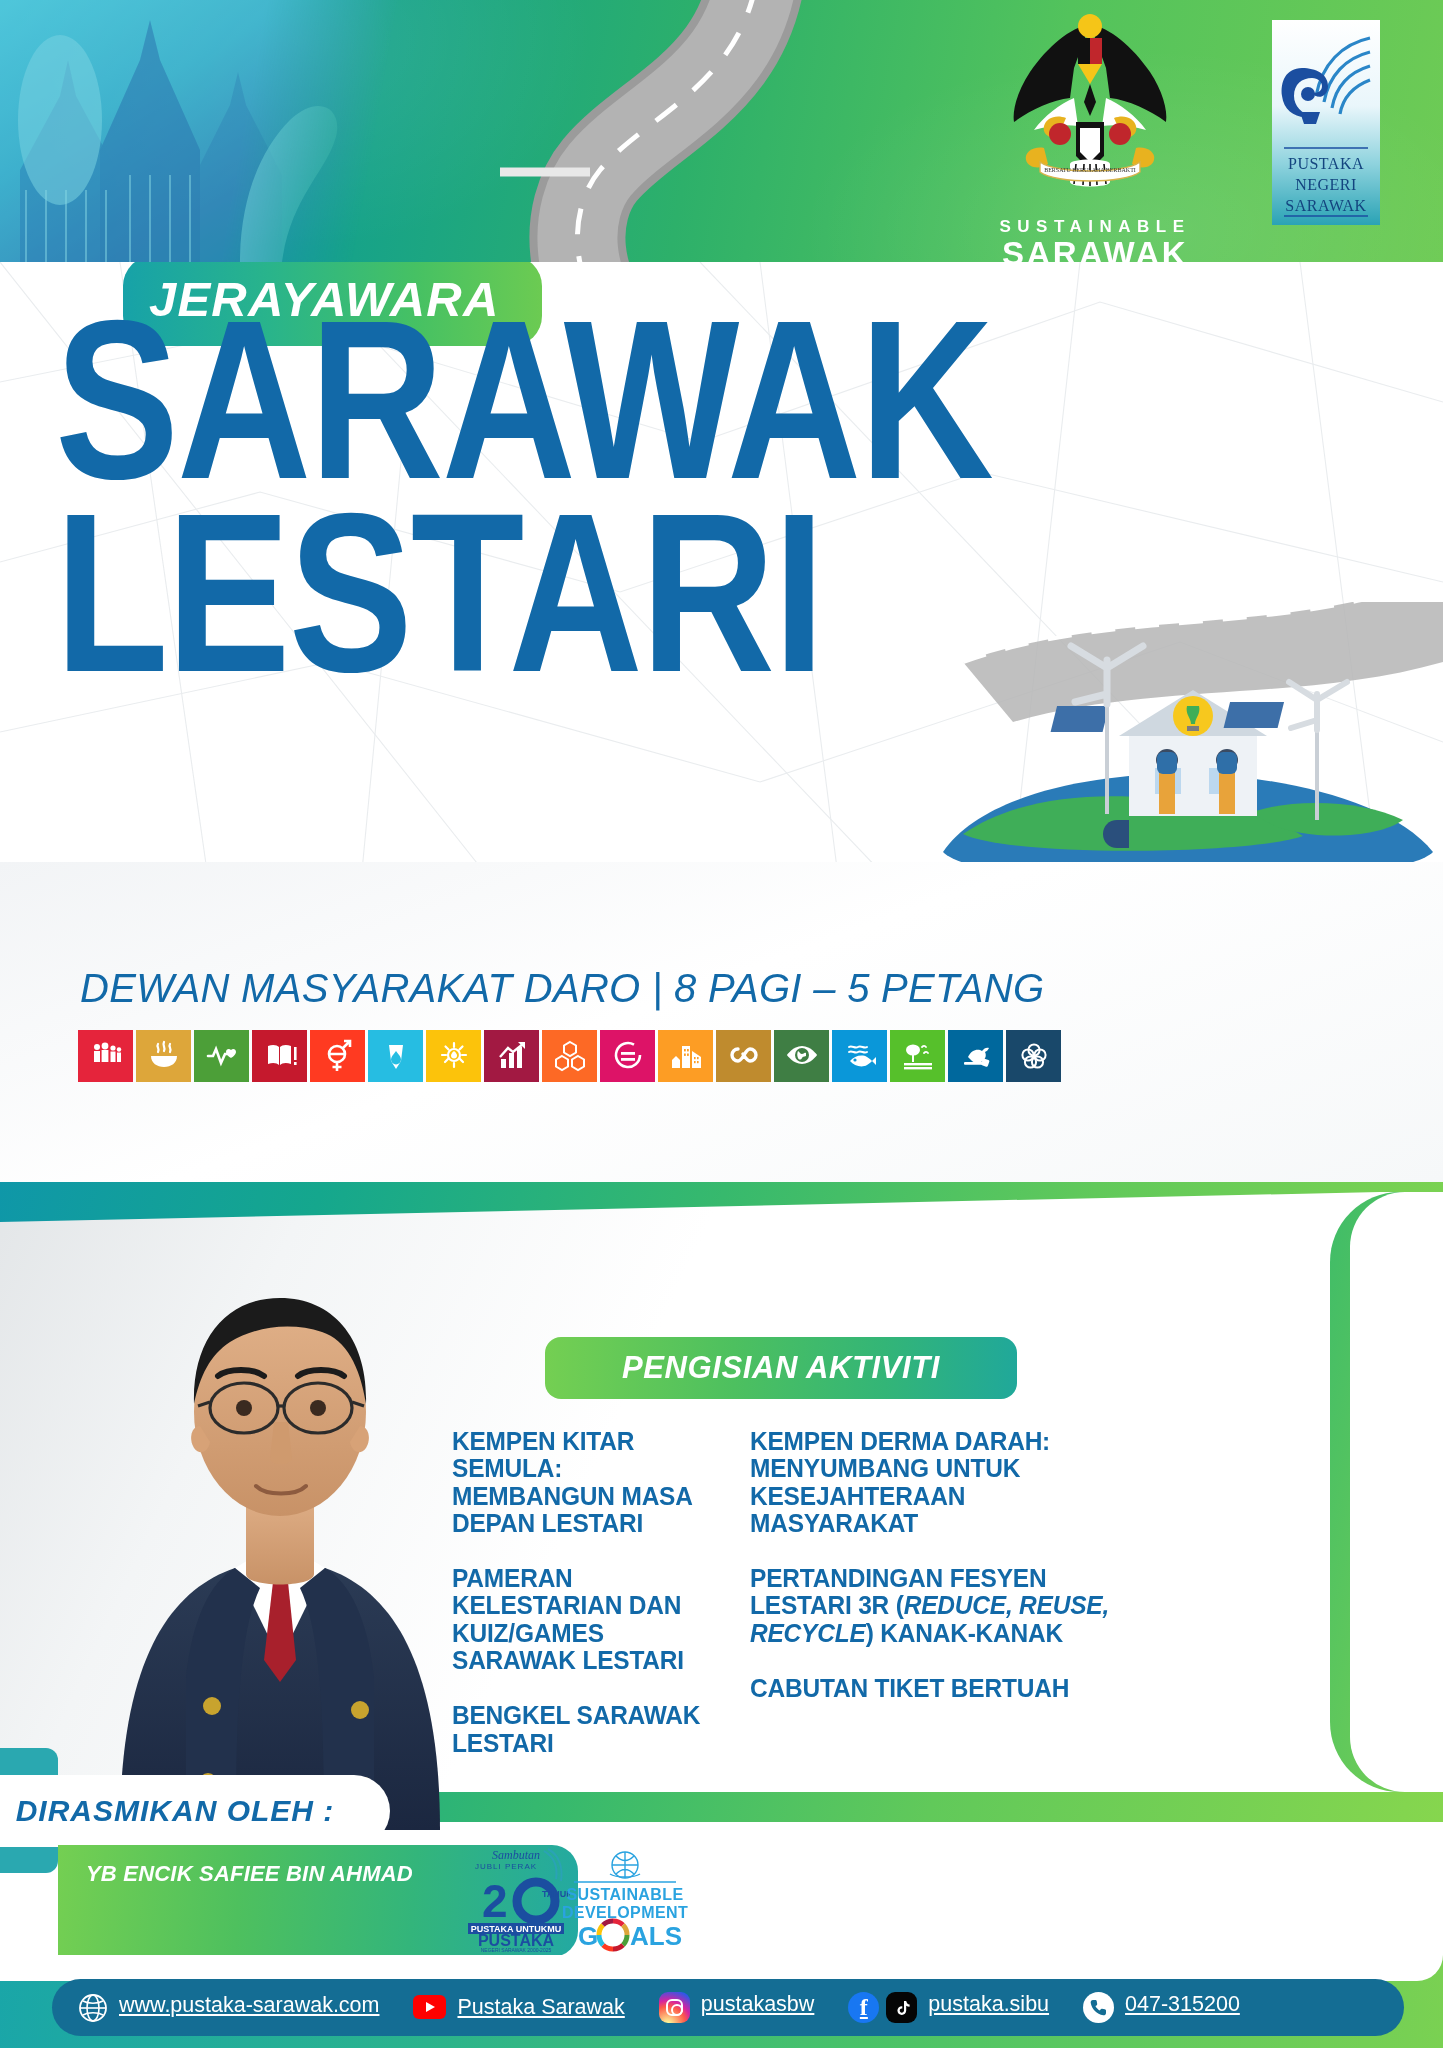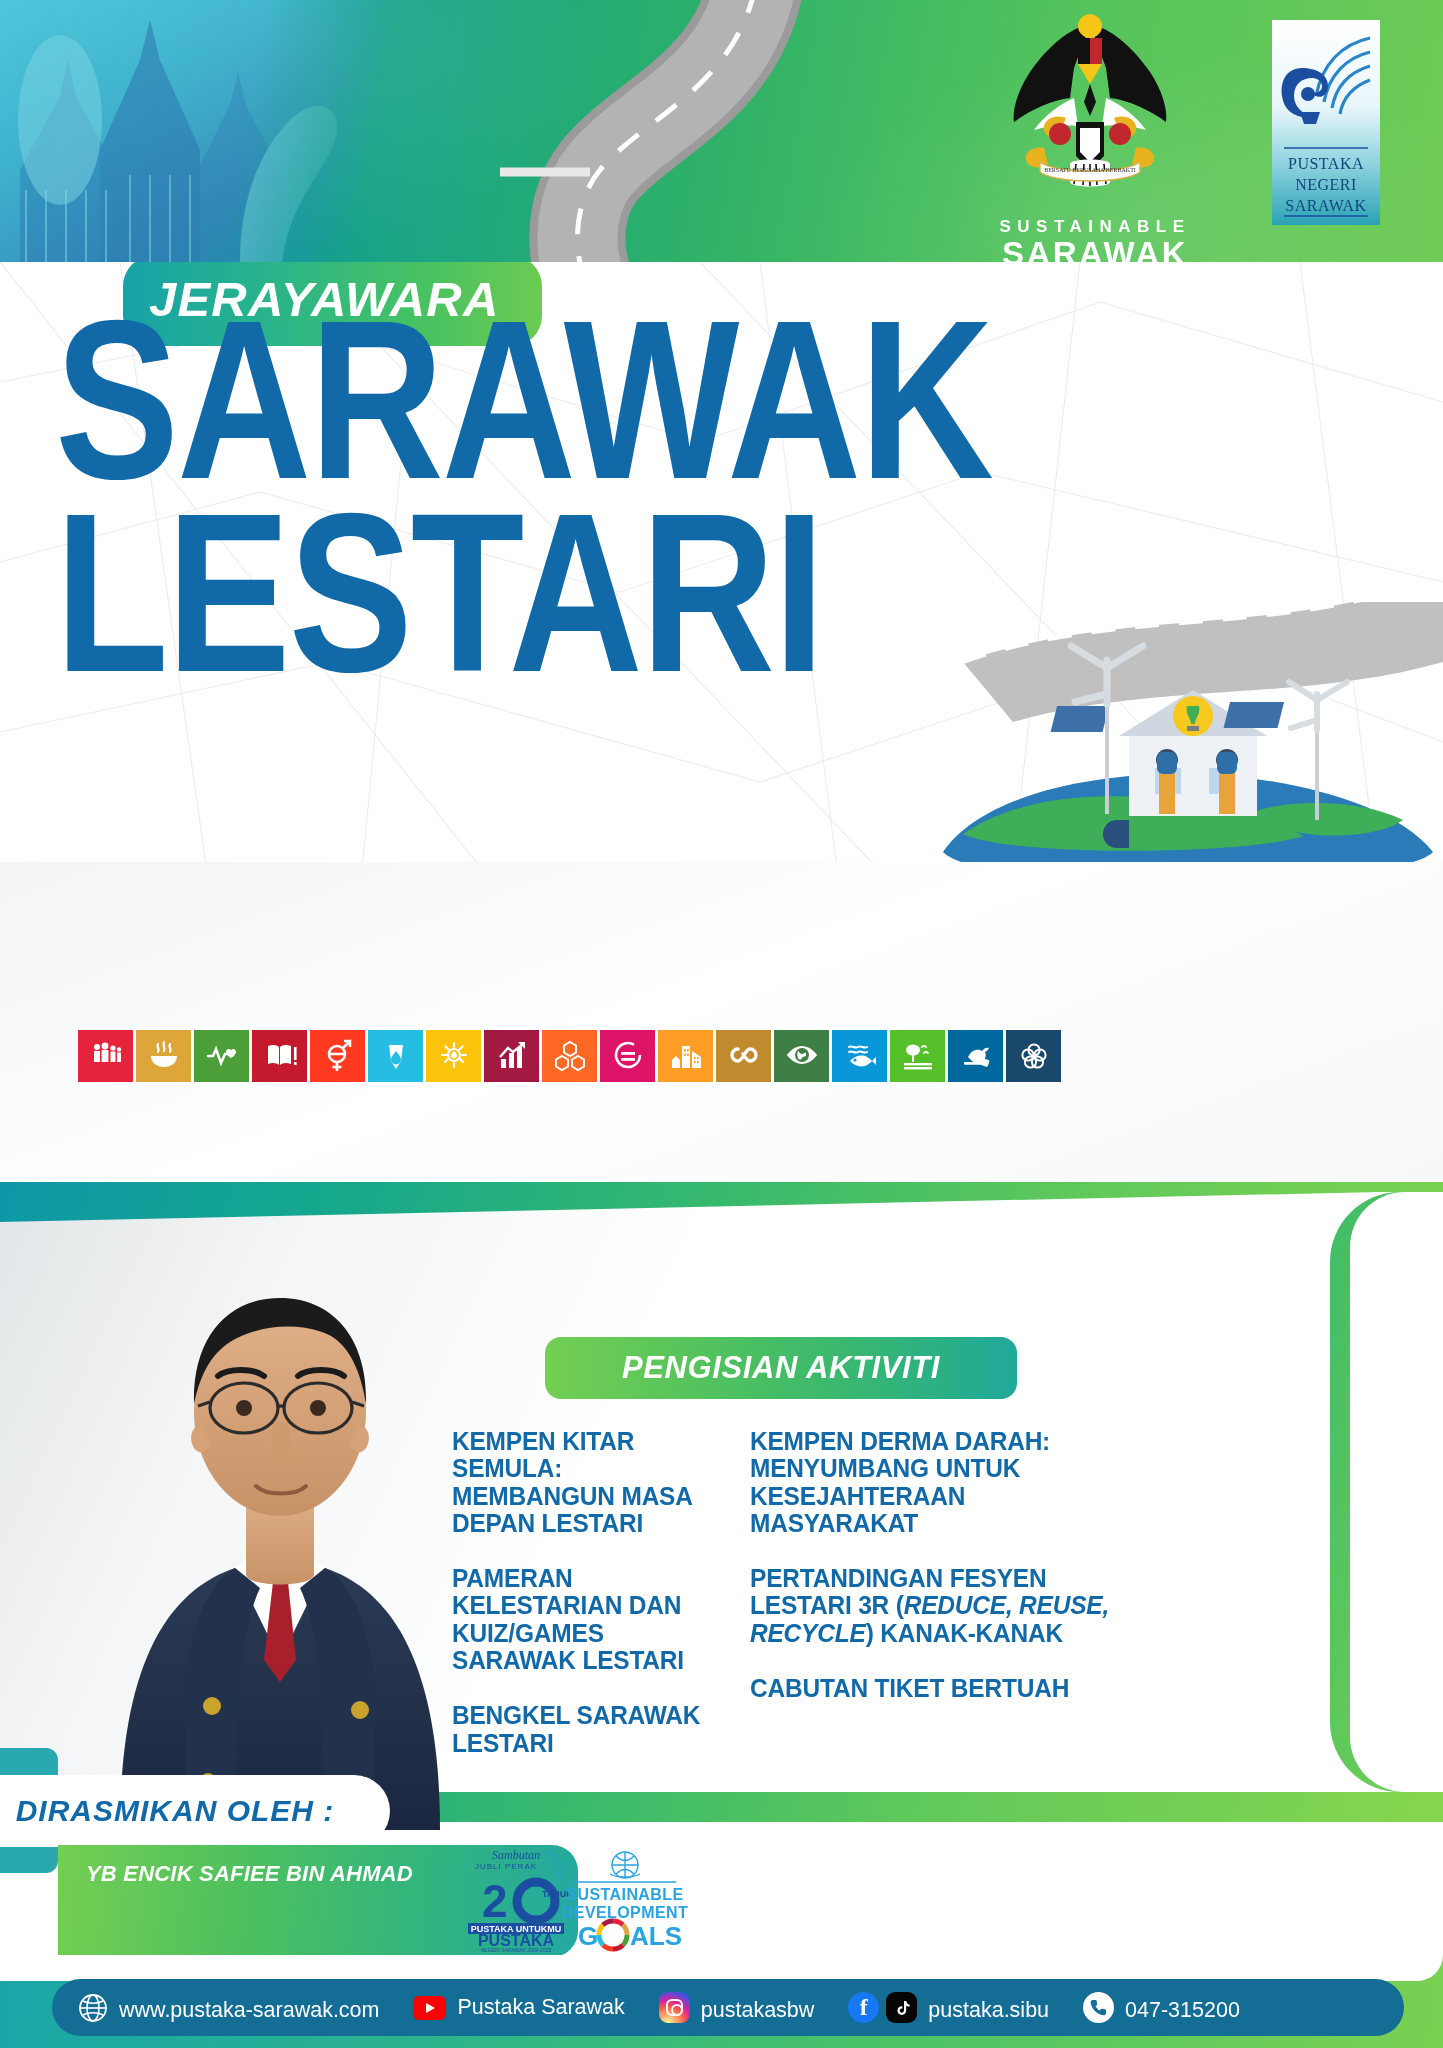--- a/index.html
+++ b/index.html
@@ -174,22 +174,22 @@
   }
   .footer-wave-white {
     position:absolute; left:0; top:1955px; width:1443px; height:26px;
     background:#ffffff; border-bottom-right-radius:60px;
   }
   .footer-bar {
     position:absolute; left:52px; top:1979px; width:1352px; height:57px;
     background:#146d94; border-radius:30px;
     display:flex; align-items:center; padding-left:26px; gap:0;
   }
-  .f-item { display:flex; align-items:flex-end; color:#ffffff; font-size:21.5px;
-            font-family:"Liberation Sans",sans-serif; white-space:nowrap; }
+  .f-item { display:flex; align-items:flex-start; color:#ffffff; font-size:21.5px;
+            font-family:"Liberation Sans",sans-serif; white-space:nowrap;text-decoration:underline; }
   .f-item span.txt { margin-left:11px; }
   .f-gap { width:34px; }
 
   .ico-yt { width:33px; height:24px; background:#ff0000; border-radius:6px;
             display:flex; align-items:center; justify-content:center; }
   .ico-yt::after { content:""; border-left:9px solid #fff; border-top:5.5px solid transparent;
                    border-bottom:5.5px solid transparent; margin-left:2px; }
   .ico-ig { width:31px; height:31px; border-radius:9px;
             background:radial-gradient(circle at 28% 104%, #fdf497 0%, #fdf497 5%, #fd5949 45%, #d6249f 60%, #285AEB 90%);
             display:flex; align-items:center; justify-content:center; }
@@ -344,20 +344,21 @@
 
   <div class="badge-jeray">JERAYAWARA</div>
 
   <div class="big-title">
     <span class="l1">SARAWAK</span>
     <span class="l2">LESTARI</span>
   </div>
 </div>
 
 <div class="info-zone">
+  <div class="venue-line">DEWAN MASYARAKAT DARO | 8 PAGI  – 5 PETANG</div>
   <div class="sdg-strip" id="sdg-strip">
       <div class="sdg-cell" style="background: rgb(229, 36, 59);">
         <svg width="36" height="34" viewBox="0 0 36 34">
           <g fill="#fff">
             <circle cx="9" cy="8" r="3"></circle>
             <path d="M6 12h6v11H6z"></path>
             <circle cx="17" cy="7" r="3.4"></circle>
             <path d="M13.6 11h6.8v12h-6.8z"></path>
             <circle cx="25" cy="9" r="2.6"></circle>
             <path d="M22.5 12.5h5V23h-5z"></path>

